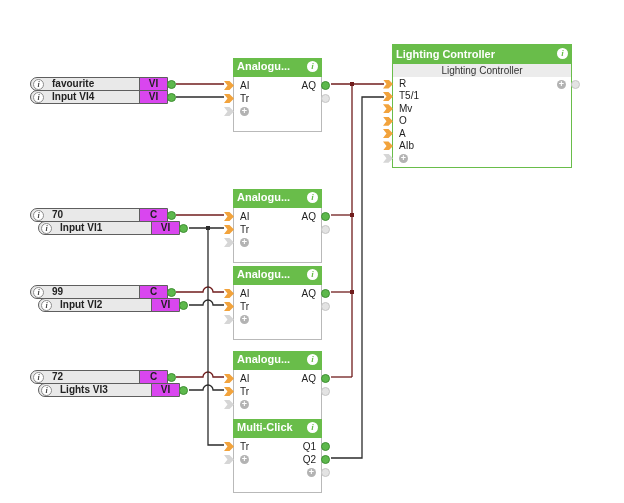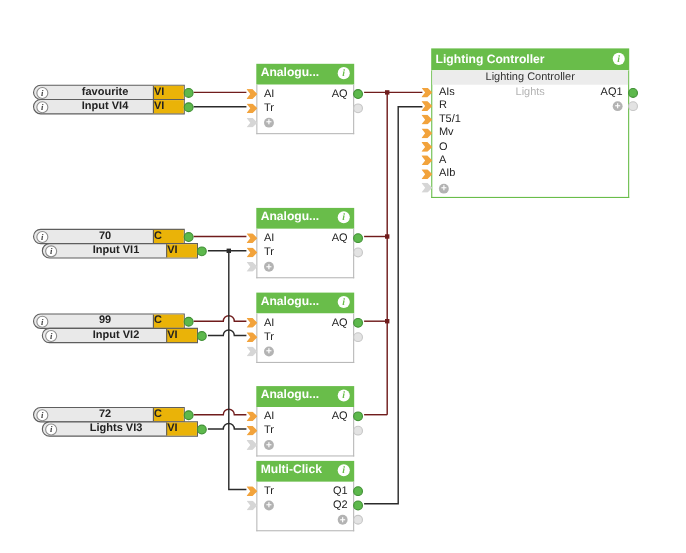--- a/index.html
+++ b/index.html
@@ -11,37 +11,37 @@
   .j-red{fill:var(--wire-analog);}
   .j-black{fill:var(--wire-digital);}
 
   
   .conn{position:absolute;height:14px;box-sizing:border-box;display:flex;z-index:2;
         border:1px solid #5e5e5e;border-radius:8px 0 0 8px;background:#e9e9e9;
         font-size:10px;font-weight:bold;color:#222;}
   .i-badge{width:9px;height:9px;margin:1px 0 0 2px;border:1px solid #8d8d8d;border-radius:50%;
            background:#fff;color:#444;font:italic bold 8px "Liberation Serif",serif;
            line-height:9px;text-align:center;flex:none;}
-  .conn-label{flex:1;line-height:12px;padding-left:8px;white-space:nowrap;overflow:hidden;text-align:center;}
-  .conn-tag{width:27px;flex:none;background:#eab308;border-left:1px solid #5e5e5e;
-            text-align:left;line-height:12px;}
+  .conn-label{flex:1;line-height:12px;padding-left:8px;white-space:nowrap;overflow:hidden;}
+  .conn-tag{width:27px;flex:none;background:#d946ef;border-left:1px solid #5e5e5e;
+            text-align:center;line-height:12px;}
   .nub{position:absolute;width:9px;height:9px;border-radius:50%;box-sizing:border-box;
        background:var(--nub-green);border:1px solid #3f8f33;}
   .conn .nub{right:-9px;top:1.5px;}
 
   
   .fblock{position:absolute;width:89px;z-index:2;font-size:10px;color:#222;border-radius:18px;}
   .fb-header{height:19px;line-height:17px;background:var(--block-green);color:#fff;
              font-weight:bold;font-size:11px;padding:0 4px;position:relative;
              white-space:nowrap;overflow:hidden;}
   .info{position:absolute;right:4px;top:3px;width:11px;height:11px;background:#fff;
         border-radius:50%;color:var(--block-green);font:italic bold 9px "Liberation Serif",serif;
         line-height:11px;text-align:center;}
   .fb-body{position:relative;background:#fff;border:1px solid #b9b9b9;border-top:none;
-           padding:2px 0 3px 0;}
+           padding:2px 0 13px 0;}
   .fb-row{position:relative;height:13px;line-height:13px;}
   .pin-l{position:absolute;left:6px;}
   .pin-r{position:absolute;right:5px;margin-left:36px;}
   .arrow{position:absolute;left:-10px;top:2px;width:10px;height:9px;background:var(--connector-orange);
          clip-path:polygon(0 0,55% 0,100% 50%,55% 100%,0 100%,35% 50%);}
   .arrow.gray{background:var(--inactive);}
   .nub-r{position:absolute;right:-9px;top:2px;width:9px;height:9px;border-radius:50%;
          box-sizing:border-box;background:var(--nub-green);border:1px solid #3f8f33;}
   .nub-r.gray{background:#e3e3e3;border-color:#c6c6c6;}
   .plus{position:absolute;left:6px;top:2px;width:9px;height:9px;border-radius:50%;
@@ -262,27 +262,20 @@
 
   <div class="fblock lc" style="left:392px;top:44px">
     <div class="fb-header">
       <span>Lighting Controller</span>
       <span class="info">i</span>
     </div>
     <div class="fb-body">
       <div class="lc-sub">Lighting Controller</div>
       <div class="lc-row">
         <span class="arrow"></span>
-        <span class="pin-l">AIs</span>
-        <span class="lc-center">Lights</span>
-        <span class="pin-r">AQ1</span>
-        <span class="nub-r"></span>
-      </div>
-      <div class="lc-row">
-        <span class="arrow"></span>
         <span class="pin-l">R</span>
         <span class="plus right">+</span>
         <span class="nub-r gray"></span>
       </div>
       <div class="lc-row">
         <span class="arrow"></span>
         <span class="pin-l">T5/1</span>
       </div>
       <div class="lc-row">
         <span class="arrow"></span>

